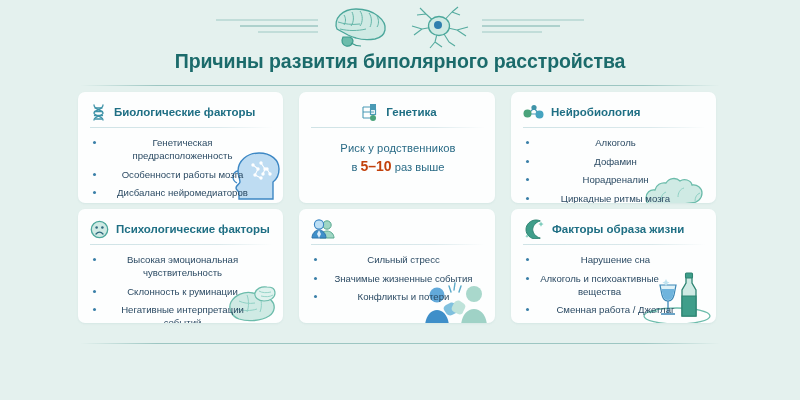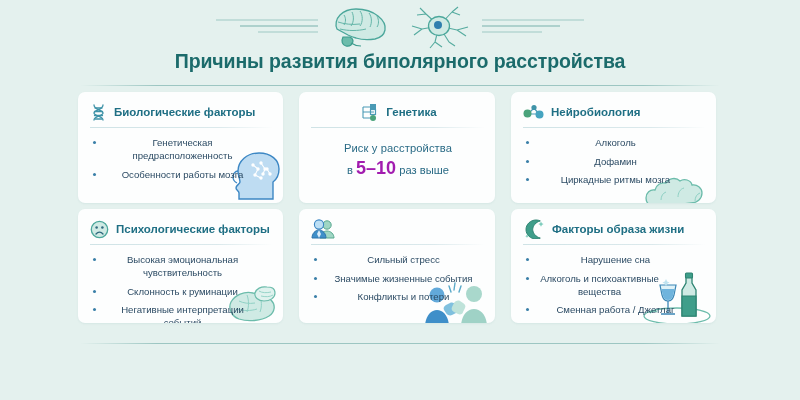--- a/index.html
+++ b/index.html
@@ -129,21 +129,21 @@
   .genetics-line1 {
     font-size: 11.2px;
     color: #2a6b86;
     letter-spacing: 0.1px;
   }
   .genetics-line2 {
     margin-top: 4px;
     font-size: 11.2px;
     color: #2a6b86;
   }
-  .genetics-line2 b { font-size: 18px; color: #a21caf; }
+  .genetics-line2 b { font-size: 14px; color: #c2410c; }
 
   
   .hicon { flex: 0 0 auto; display: block; }
 
   
   .art {
     position: absolute;
     z-index: 1;
     pointer-events: none;
   }
@@ -229,40 +229,41 @@
           <circle cx="36" cy="20" r="1.7"></circle>
         <circle cx="34" cy="25" r="1.7"></circle>
           <circle cx="41" cy="25" r="1.7"></circle>
         <circle cx="38" cy="20" r="1.7"></circle>
       </g>
     </svg>
 
     <ul class="bullets">
       <li>Генетическая предрасположенность</li>
       <li>Особенности работы мозга</li>
+      <li>Дисбаланс нейромедиаторов</li>
 
     </ul>
   </div>
 
   <div class="card">
     <div class="card-head" style="justify-content:center">
       <svg class="hicon" width="20" height="19" viewBox="0 0 20 19">
         <g stroke="#4a9ab5" stroke-width="1.1" fill="none">
           <path d="M4 4v11M4 9h11M11 4h-7M4 15h7"></path>
         </g>
         <rect x="11" y="1" width="6" height="6" fill="#4a9ab5"></rect>
         <rect x="11.5" y="6.5" width="5" height="5" fill="none" stroke="#4a9ab5" stroke-width="1.2"></rect>
         <circle cx="14" cy="15" r="3" fill="#4aa37b"></circle>
       </svg>
       <div class="card-title">Генетика</div>
     </div>
     <div class="card-rule"></div>
 
     <div class="genetics-body">
-      <div class="genetics-line1">Риск у расстройства</div>
+      <div class="genetics-line1">Риск у родственников</div>
       <div class="genetics-line2">
         <span>в </span><b>5–10</b><span> раз выше</span>
       </div>
     </div>
   </div>
 
   <div class="card">
     <div class="card-head">
       <svg class="hicon" width="21" height="18" viewBox="0 0 21 18">
         <g stroke="#4a9ab5" stroke-width="1.2" fill="none">
@@ -277,20 +278,21 @@
     <div class="card-rule"></div>
 
     <svg class="art art-cloud" viewBox="0 0 74 40">
       <path d="M12 38c-6 0-10-4-10-9s4-9 9-8c1-5 6-8 11-7 3-5 10-6 14-2 4-3 11-1 12 4 5-1 10 3 10 8 0 6-5 10-11 10z" fill="#cfeae4" stroke="#6cbcab" stroke-width="1.3"></path>
       <path d="M22 23c-3 1-5 4-5 8M40 19c-4 1-6 5-6 9M56 24c-3 1-5 4-5 8" fill="none" stroke="#8fd0c4" stroke-width="1"></path>
     </svg>
 
     <ul class="bullets">
       <li>Алкоголь</li>
       <li>Дофамин</li>
+      <li>Норадреналин</li>
       <li>Циркадные ритмы мозга</li>
     </ul>
   </div>
 
   <div class="card">
     <div class="card-head">
       <svg class="hicon" width="19" height="19" viewBox="0 0 19 19">
         <circle cx="9.5" cy="9.5" r="8.2" fill="#cfeae4" stroke="#4ba79b" stroke-width="1.3"></circle>
         <circle cx="6.6" cy="7.5" r="1.25" fill="#2f6a7e"></circle>
         <circle cx="12.4" cy="7.5" r="1.25" fill="#2f6a7e"></circle>

